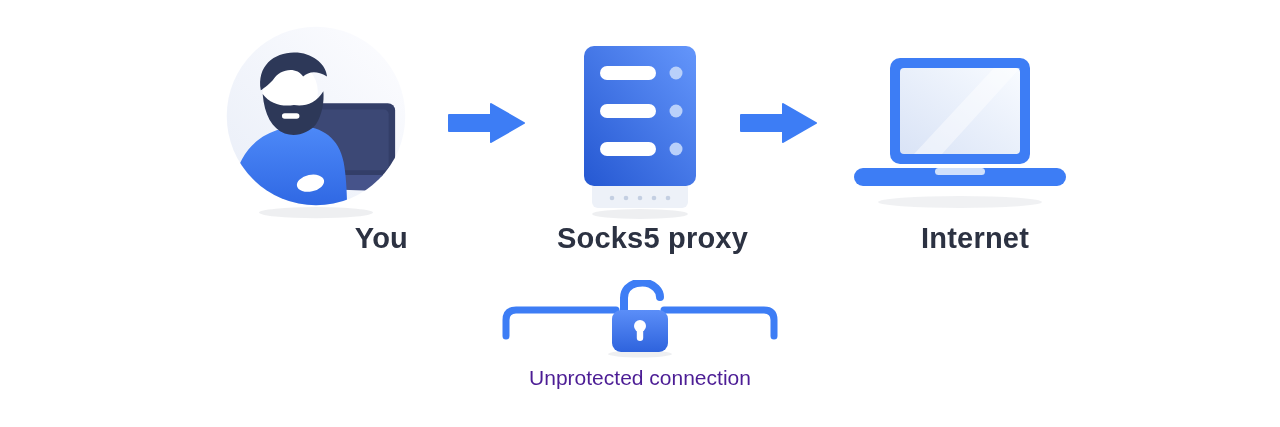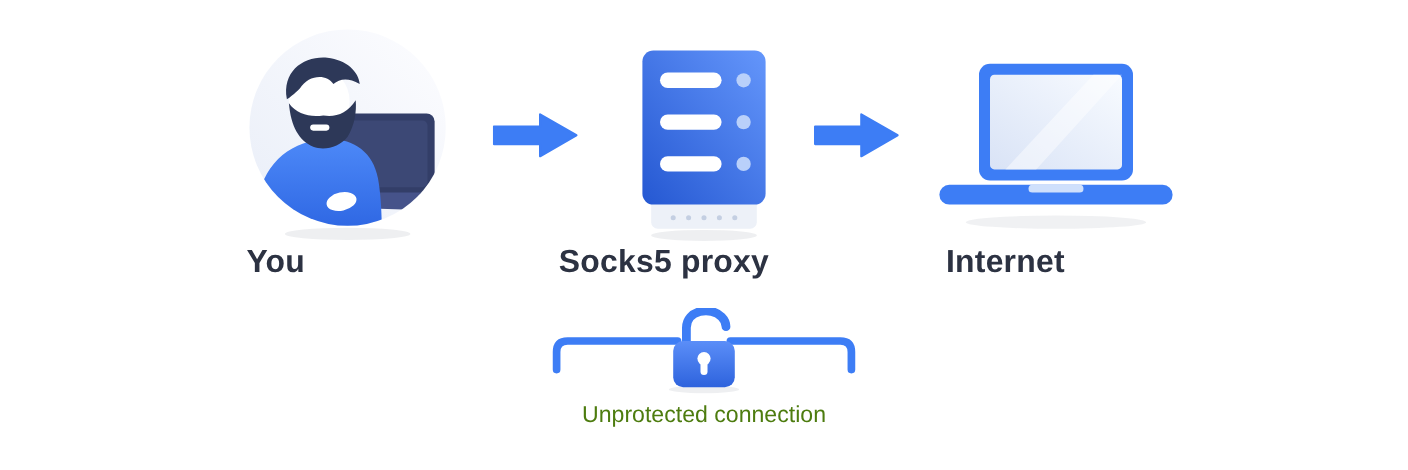--- a/index.html
+++ b/index.html
@@ -12,35 +12,35 @@
     position: relative;
     width: 1280px;
     height: 427px;
     background: #ffffff;
     overflow: hidden;
   }
   .abs { position: absolute; }
   .node-label {
     position: absolute;
     top: 222px;
-    text-align: left;
+    text-align: right;
     font-size: 29px;
     font-weight: bold;
     color: #2c3242;
     letter-spacing: 0.2px;
   }
   .caption {
     position: absolute;
     top: 366px;
     left: 440px;
     width: 400px;
     text-align: center;
     font-size: 21px;
     font-weight: 500;
-    color: #4d7c0f;
+    color: #4c1d95;
   }
   svg { display: block; }
 </style>
 </head>
 <body>
 
 <div class="canvas">
 
   <div class="abs" style="left:224px; top:24px; width:184px; height:196px;">
     <svg width="184" height="196" viewBox="0 0 200 213">
@@ -136,21 +136,21 @@
       <rect x="48" y="12" width="120" height="86" rx="4" fill="url(#screenGrad)"></rect>
       <polygon points="62,98 142,12 168,12 90,98" fill="#ffffff" opacity="0.45"></polygon>
 
       <rect x="2" y="112" width="212" height="18" rx="9" fill="#3d7df5"></rect>
       <rect x="83" y="112" width="50" height="7" rx="3.5" fill="#cfe0fc"></rect>
     </svg>
   </div>
 
   <div class="node-label" style="left:224px; width:184px;">You</div>
   <div class="node-label" style="left:508px; width:240px;">Socks5 proxy</div>
-  <div class="node-label" style="left:860px; width:200px;">Internet</div>
+  <div class="node-label" style="left:829px; width:200px;">Internet</div>
 
   <div class="abs" style="left:500px; top:280px; width:280px; height:78px;">
     <svg width="280" height="78" viewBox="0 0 280 78">
       <defs>
         <linearGradient id="lockGrad" x1="0" y1="0" x2="0" y2="1">
           <stop offset="0" stop-color="#5b8ef8"></stop>
           <stop offset="1" stop-color="#2e63dd"></stop>
         </linearGradient>
       </defs>
 

